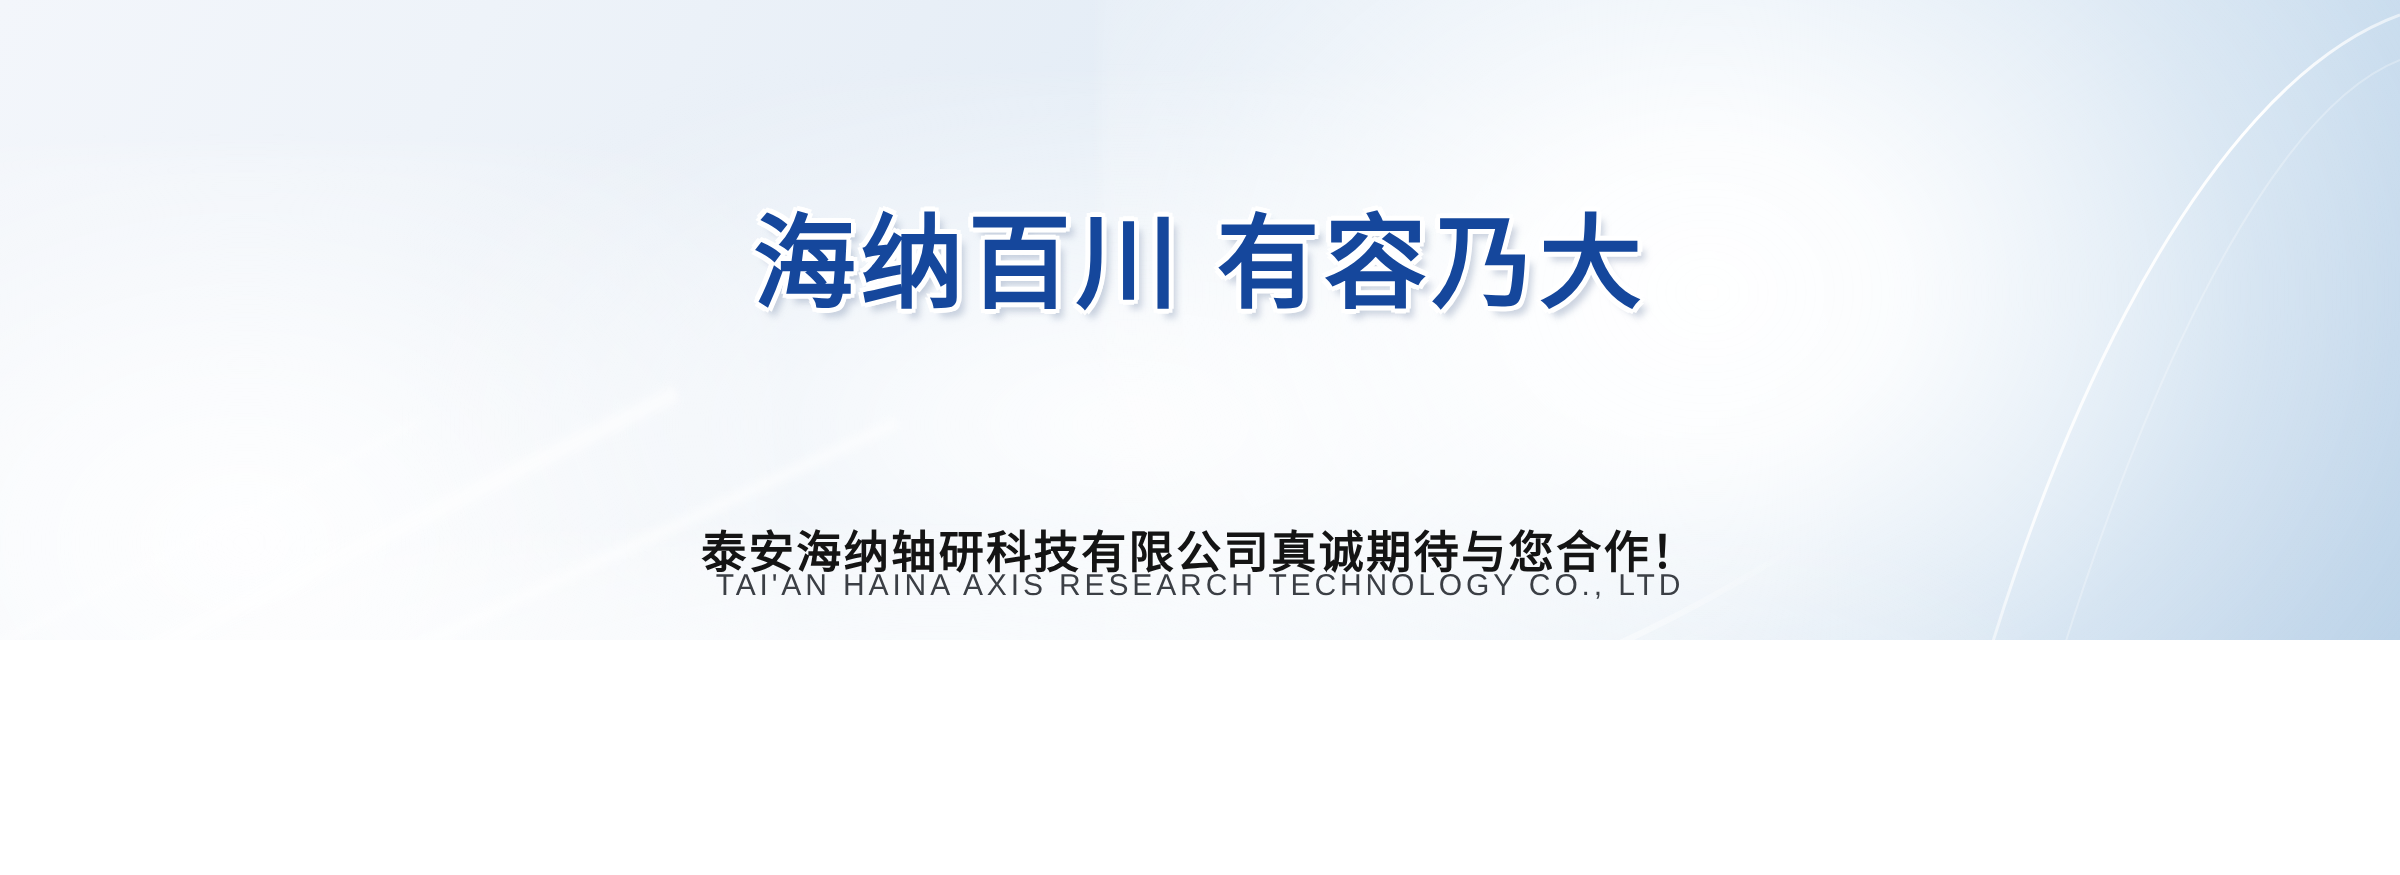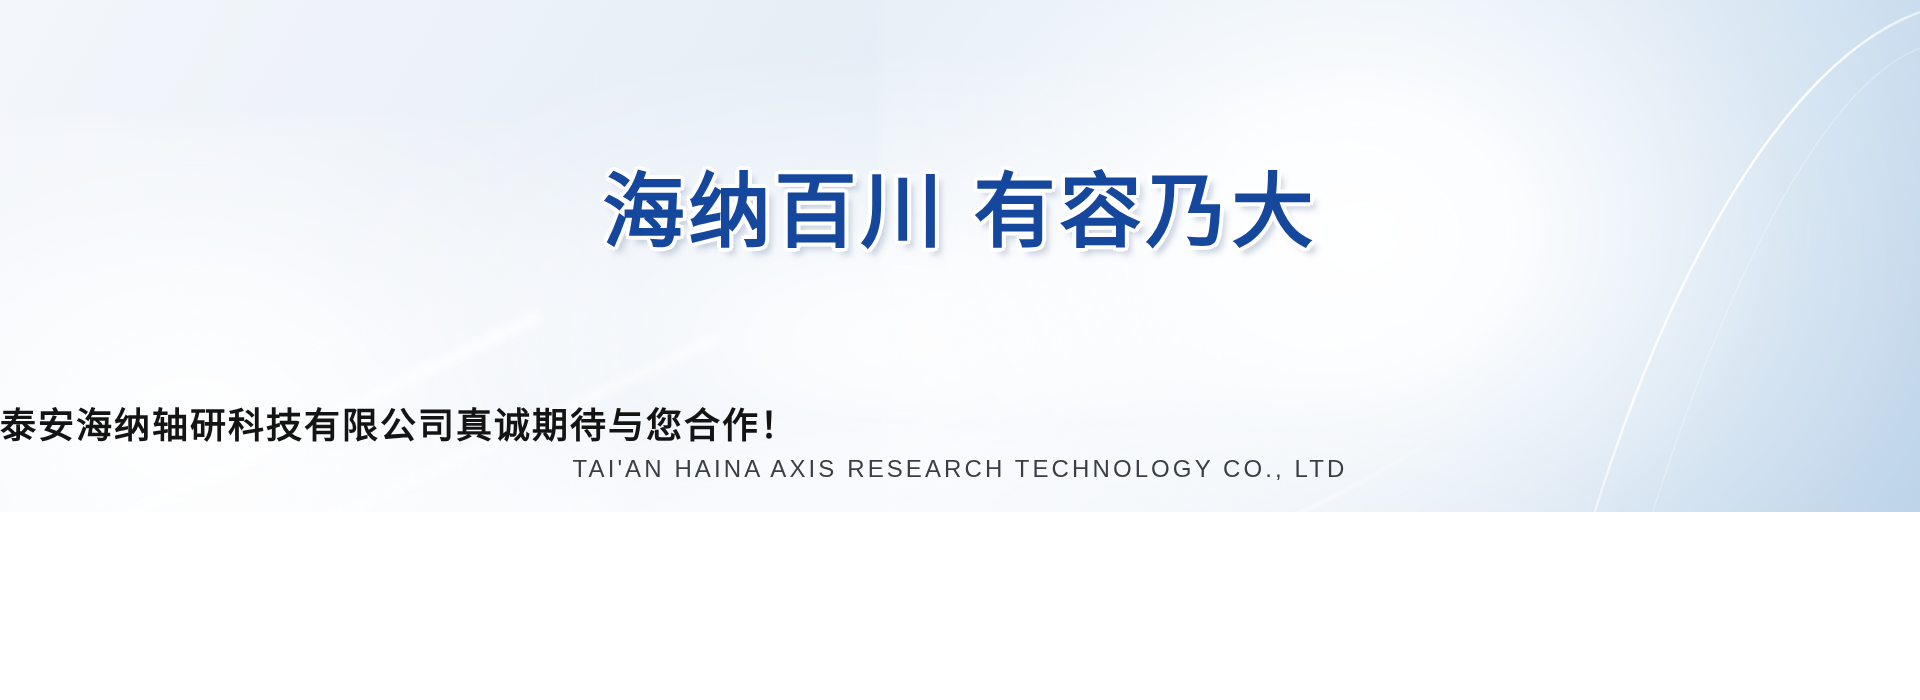--- a/index.html
+++ b/index.html
@@ -167,26 +167,26 @@
       -3px  3px 0 #ffffff,
        3px  3px 0 #ffffff,
       -4px  0   0 #ffffff,
        4px  0   0 #ffffff,
        0   -4px 0 #ffffff,
        0    4px 0 #ffffff,
        6px  7px 6px rgba(120,140,170,0.38);
   }
 
   .subtitle-cn {
-    margin: 0;
+    margin: 16px;
     position: absolute;
     top: 396px;
     left: 0;
     right: 0;
-    text-align: left;
+    text-align: center;
     font-size: 36px;
     font-weight: 600;
     letter-spacing: 2px;
     color: #141414;
   }
 
   .subtitle-en {
     margin: 0;
     position: absolute;
     top: 455px;

